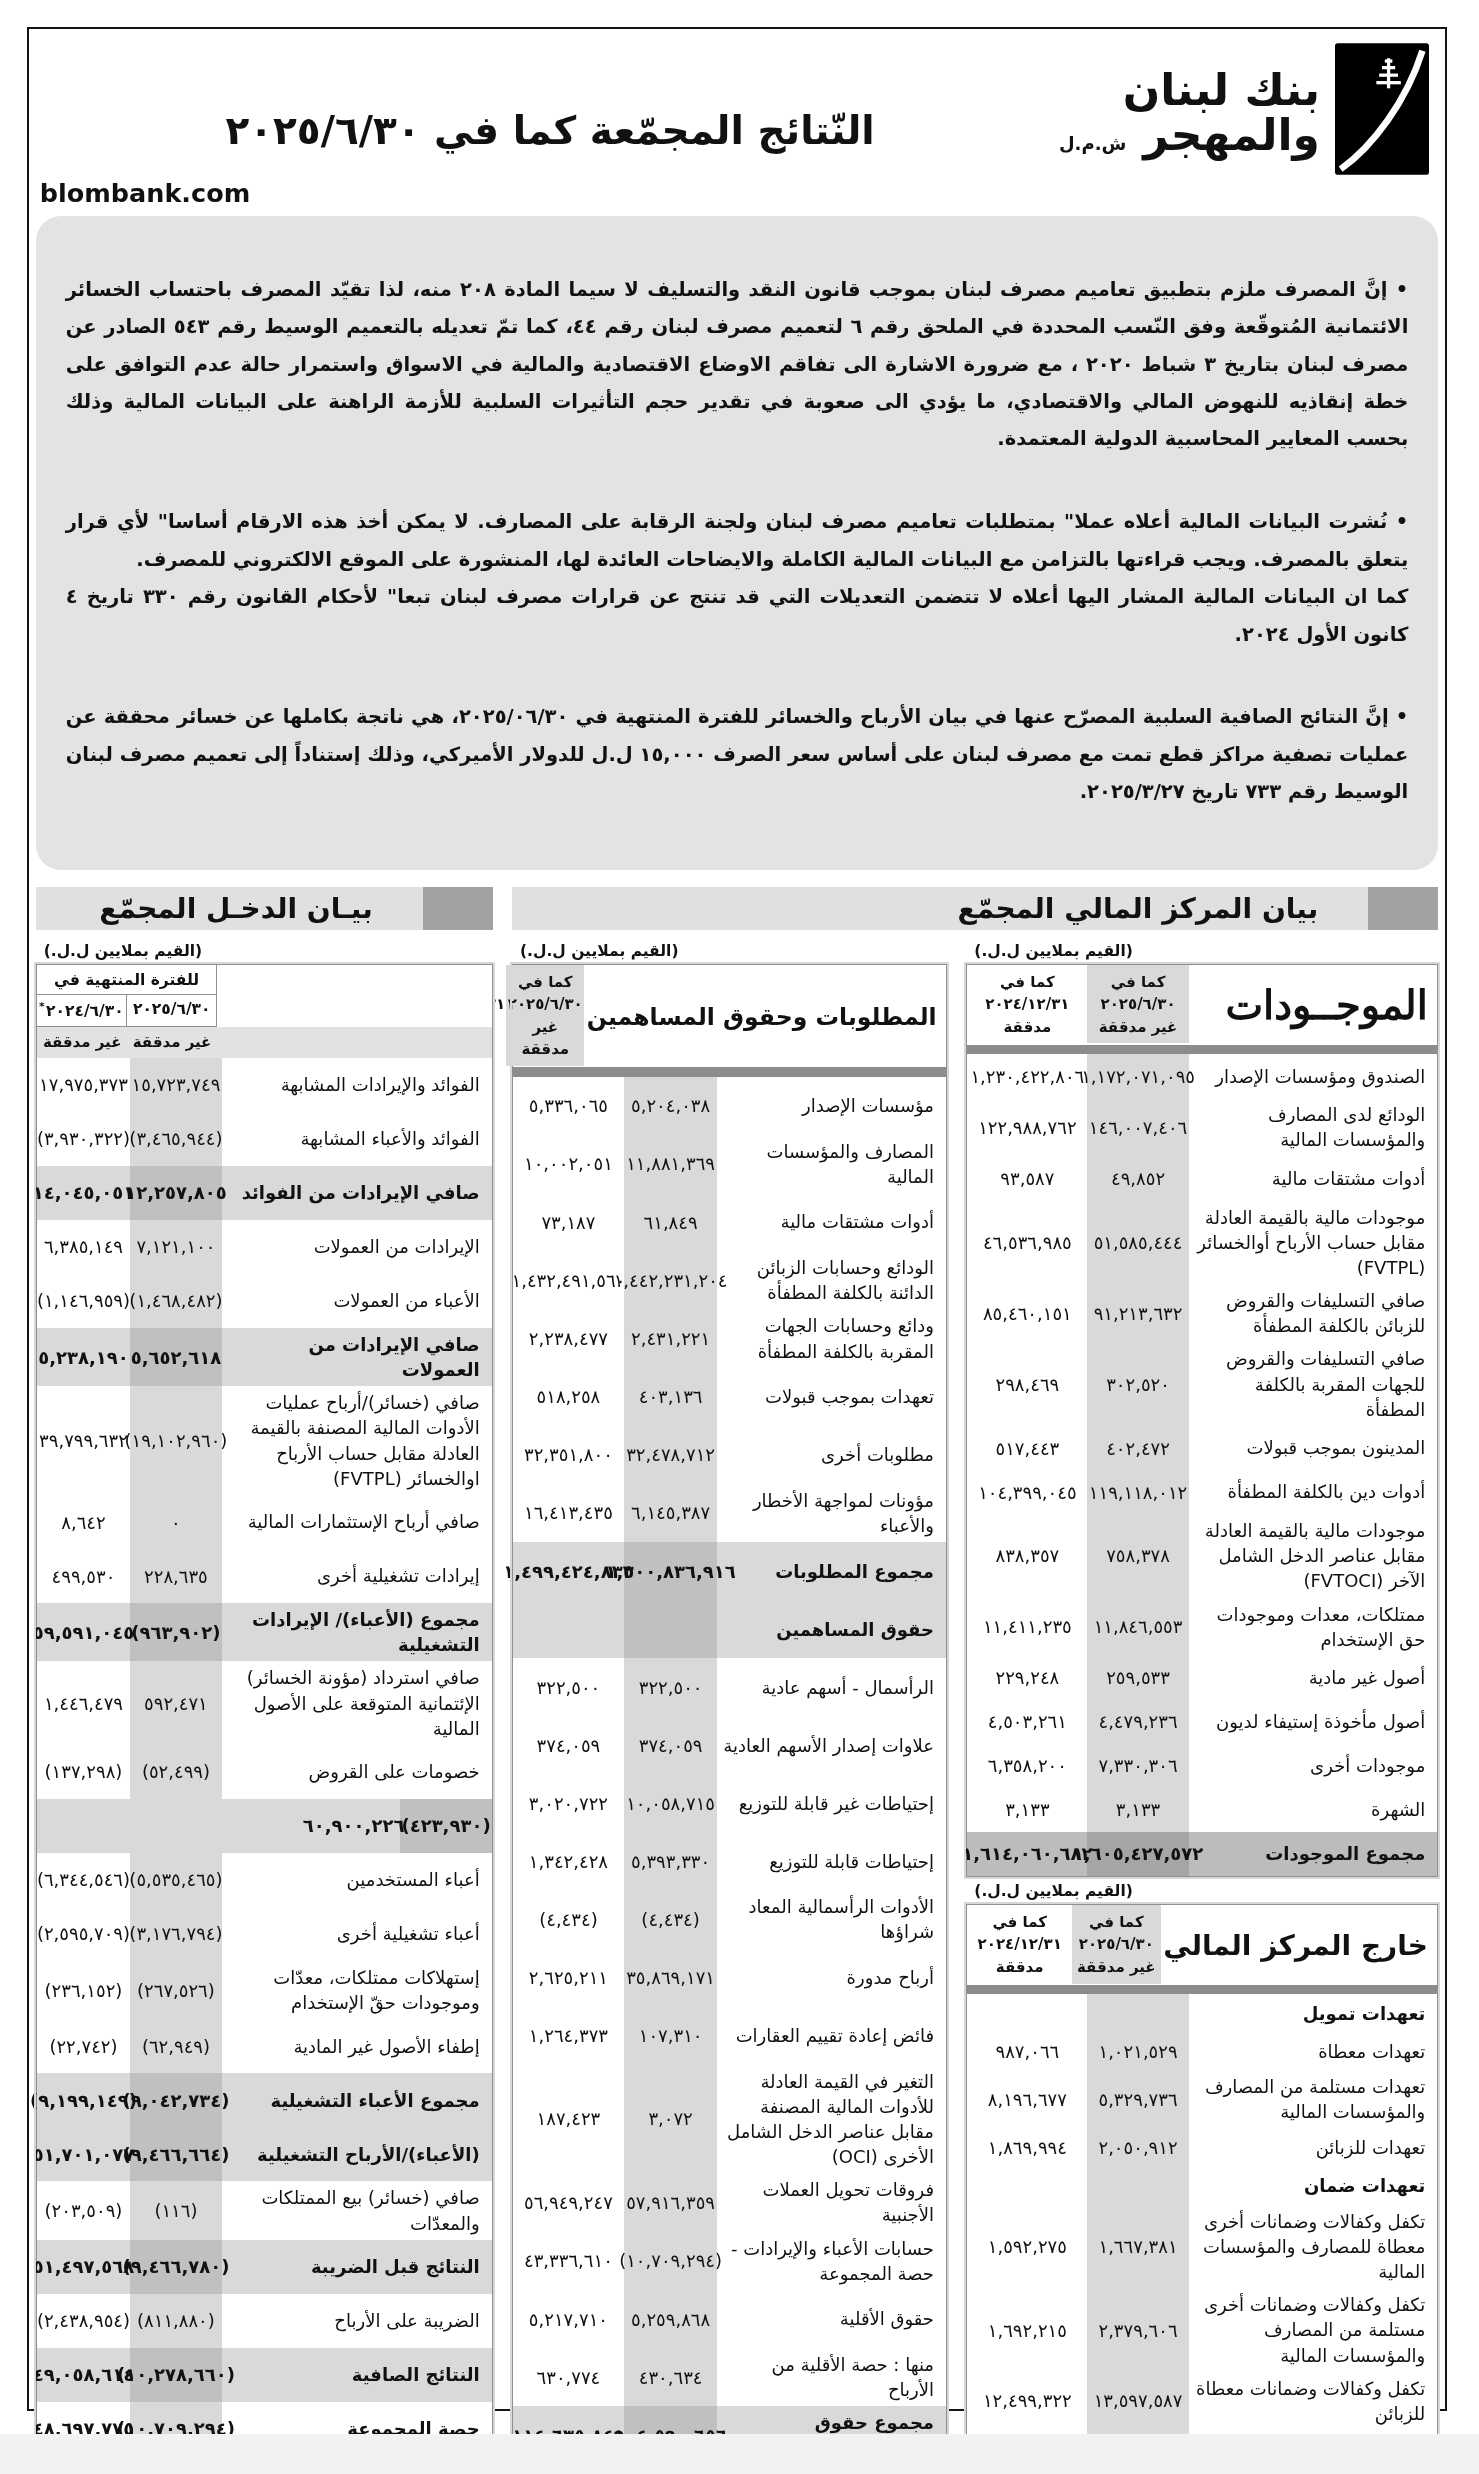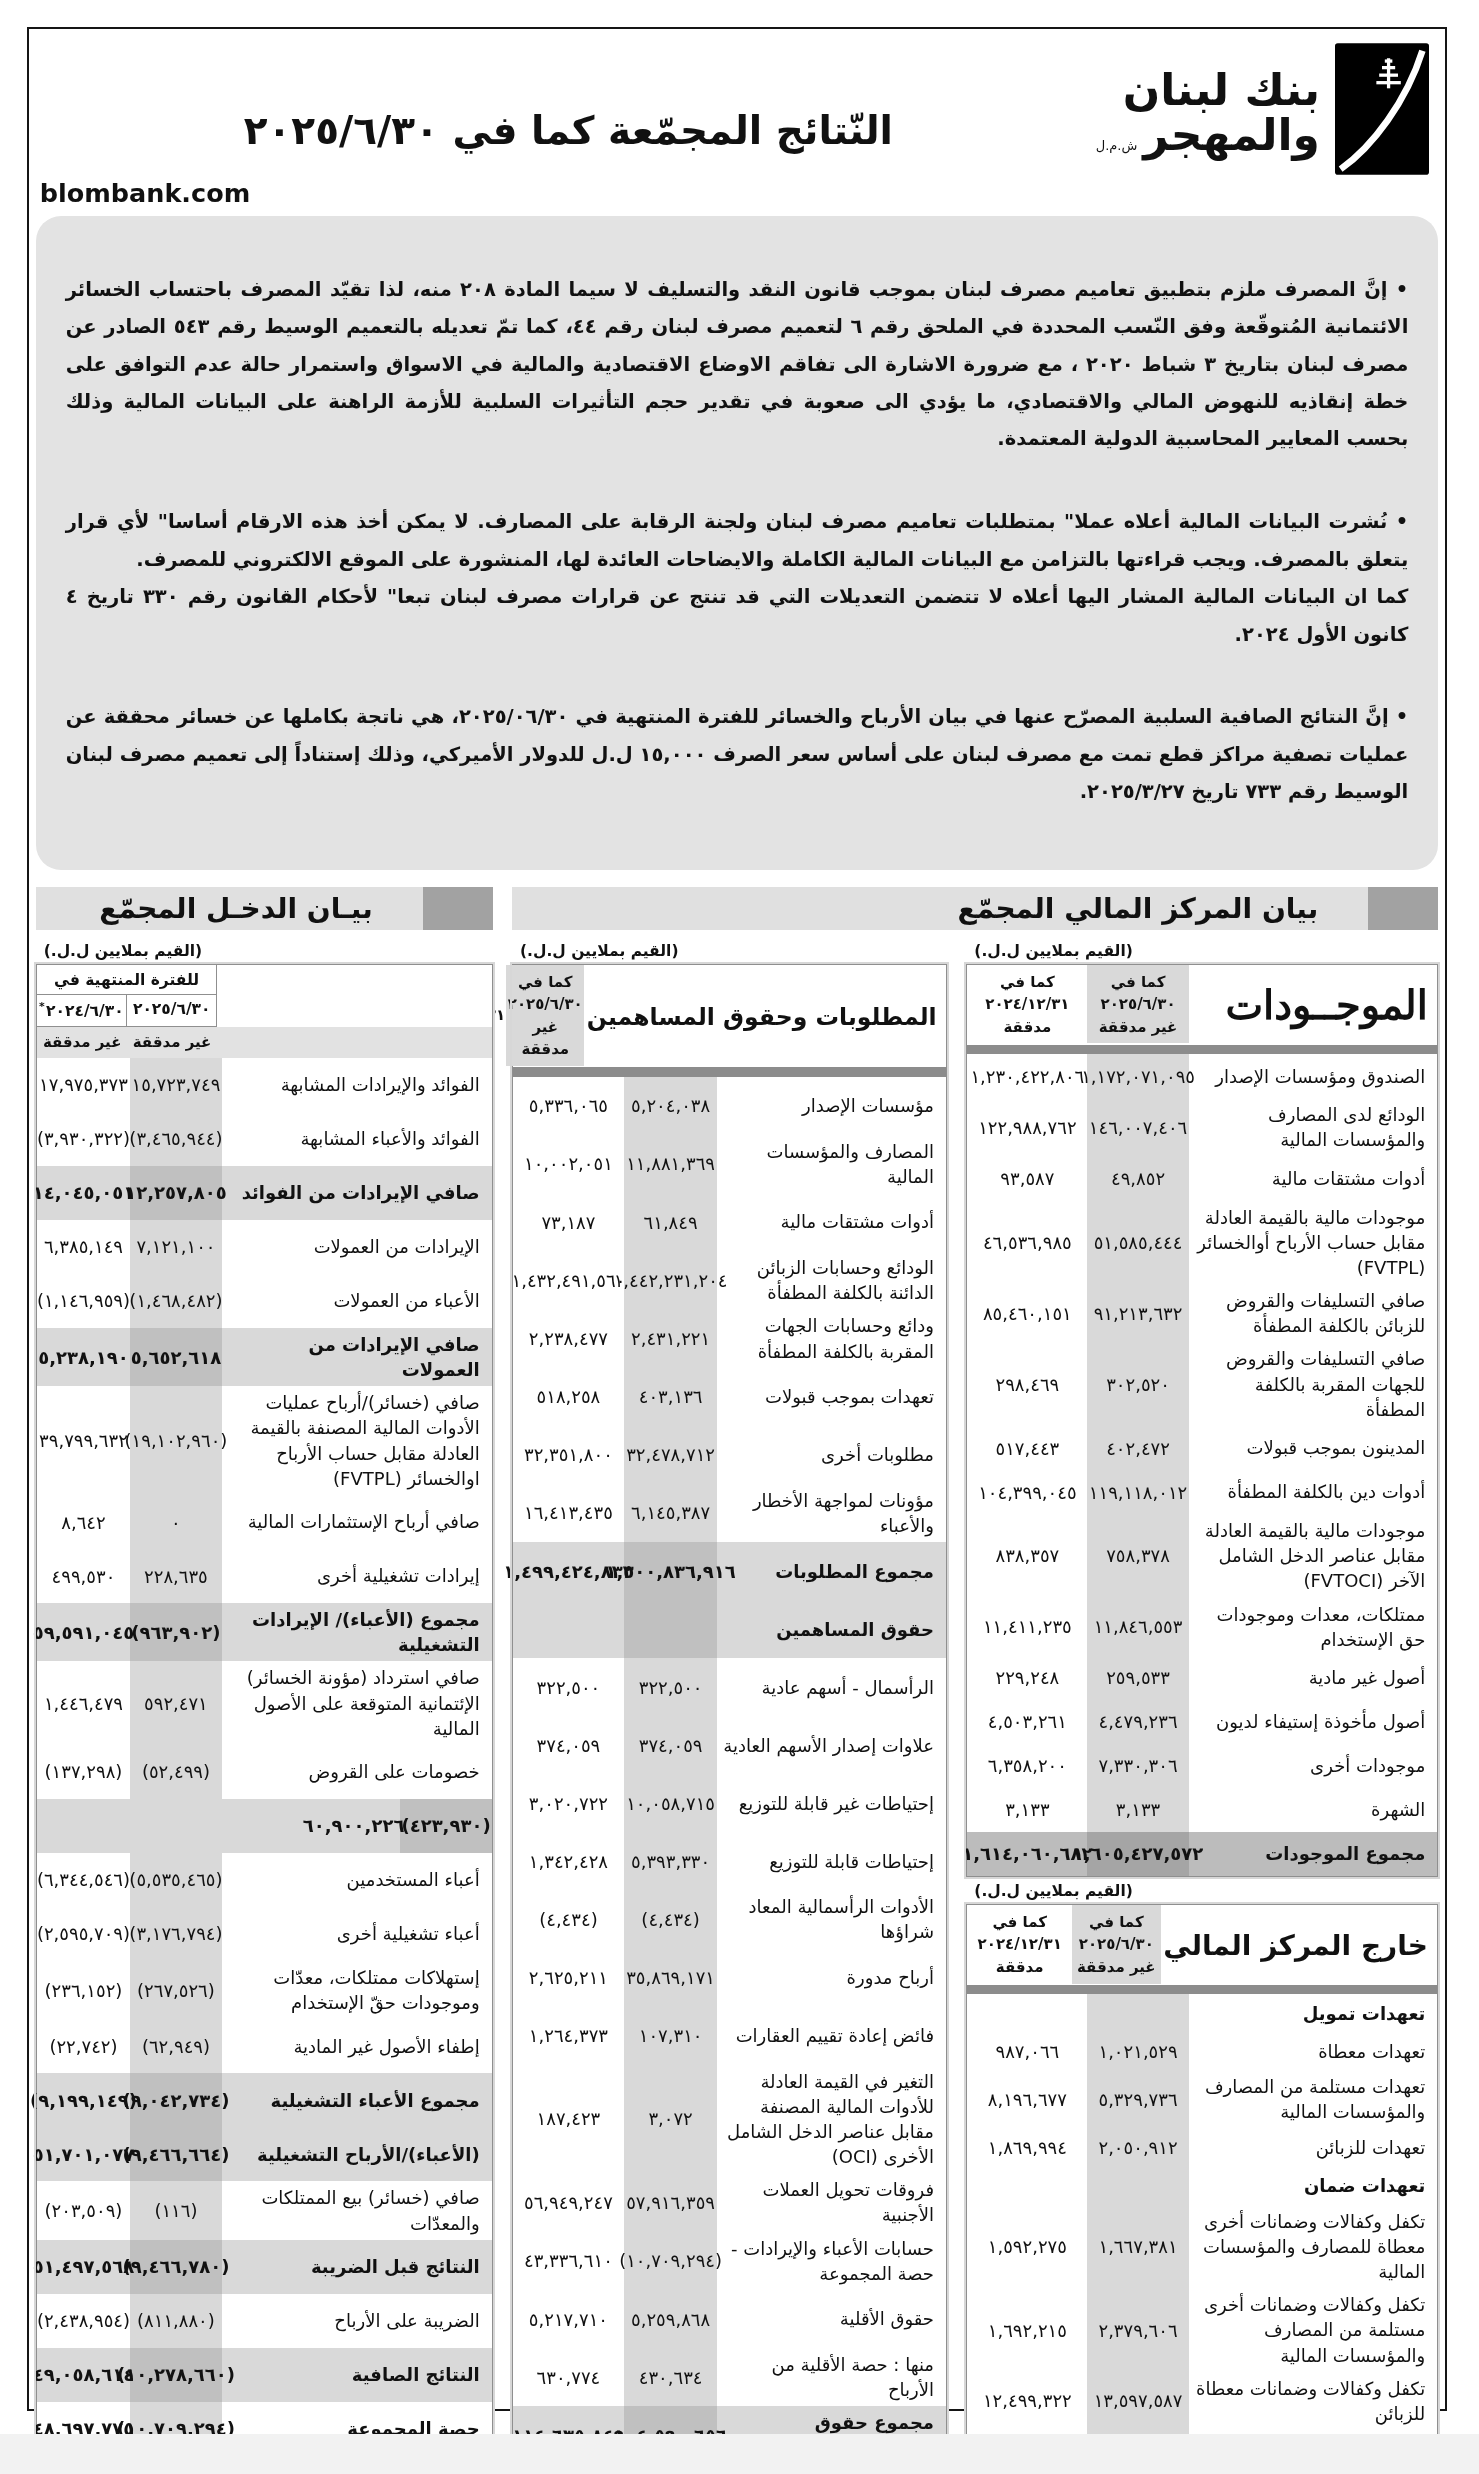--- a/index.html
+++ b/index.html
@@ -5,21 +5,21 @@
   html,body{margin:0;padding:0;background:#f2f2f2;}
   .page{position:relative;width:1480px;height:2434px;background:#fff;margin:0 auto;
         font-family:"DejaVu Sans",sans-serif;direction:rtl;color:#111;overflow:hidden;}
   .frame{position:absolute;top:27px;right:32px;left:28px;bottom:23px;border:2.7px solid #151515;
          padding:4px 6.7px;display:flex;flex-direction:column;}
   
   .hdr-top{display:flex;align-items:flex-start;padding:9.4px 5.4px 0 5.4px;}
   .logo{width:94px;height:134px;flex:0 0 auto;margin-right:4px;}
   .bank-name{margin-right:15px;text-align:right;line-height:1.02;padding-top:25.5px;}
   .bn1,.bn2{font-size:44px;font-weight:800;}
-  .legal{font-size:13px;font-weight:400;margin-right:6px;}
+  .legal{font-size:18px;font-weight:700;margin-right:17px;}
   .title-wrap{flex:1;align-self:flex-end;padding-bottom:23px;}
   .title{font-size:39px;font-weight:800;text-align:center;}
   .site{font-size:25.5px;font-weight:800;text-align:left;direction:ltr;padding:1.3px 6.7px 8px 4px;}
   
   .notes{background:#e3e3e3;padding:17.5px 30px 13.4px 30px;font-size:19.5px;font-weight:600;
          line-height:1.92;text-align:justify;white-space:pre-line;border-radius:25px;}
   .note{margin-bottom:8px;}
   
   .bars{display:grid;grid-template-columns:472px 435px 457px;gap:9.4px;margin-top:17.5px;justify-content:space-between;}
   .bar{display:flex;height:43px;}
@@ -31,21 +31,21 @@
   .columns{display:grid;grid-template-columns:472px 435px 457px;gap:9.4px;margin-top:6.7px;
            justify-content:space-between;align-items:start;flex:1;}
   .units{font-size:15.5px;font-weight:700;text-align:left;padding:5.4px 4px 4px 8px;}
   .tbl{border:1.3px solid #8f8f8f;outline:2px solid #d7d7d7;background:#fff;}
   
   .bs-head{display:flex;align-items:stretch;}
   .bs-title{flex:1;font-weight:800;text-align:right;padding:6.7px 9.4px 4px 2.7px;display:flex;align-items:center;white-space:nowrap;}
   .t-assets{font-size:40px;font-family:Liberation Serif, serif;}
   .t-liab{font-size:23.5px;}
   .t-off{font-size:28px;}
-  .bs-col{display:flex;flex-direction:column;justify-content:center;text-align:center;
+  .bs-col{display:flex;flex-direction:column;justify-content:space-between;text-align:center;
           font-size:15px;font-weight:800;line-height:1.5;padding:5.4px 1.3px;}
   .h25{width:21%;background:#d9d9d9;}
   .h24{width:25%;}
   .rule{height:9.4px;background:#8c8c8c;margin-top:1.3px;}
   
   .row{display:flex;align-items:center;}
   .row .lbl{flex:1;text-align:right;font-size:18px;padding:4px 12px 4px 4px;line-height:1.4;}
   .row .v{text-align:center;font-size:18px;direction:ltr;padding:2.7px 1.3px;}
   .row .v25{width:21%;background:#d9d9d9;align-self:stretch;display:flex;align-items:center;justify-content:center;}
   .row .v24{width:25%;align-self:stretch;display:flex;align-items:center;justify-content:center;}

